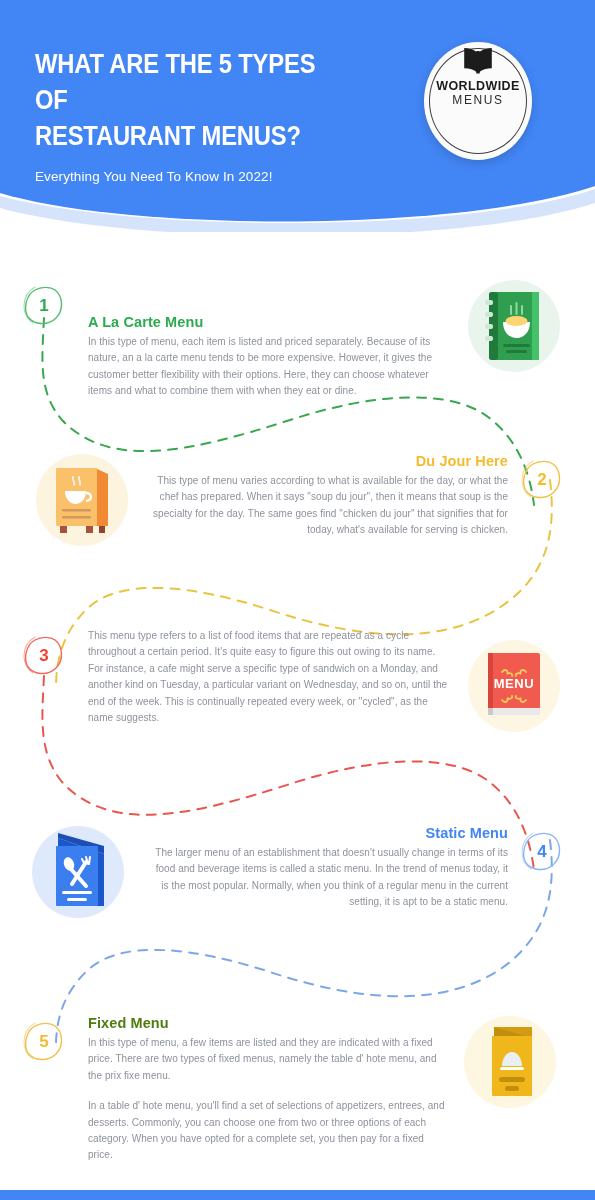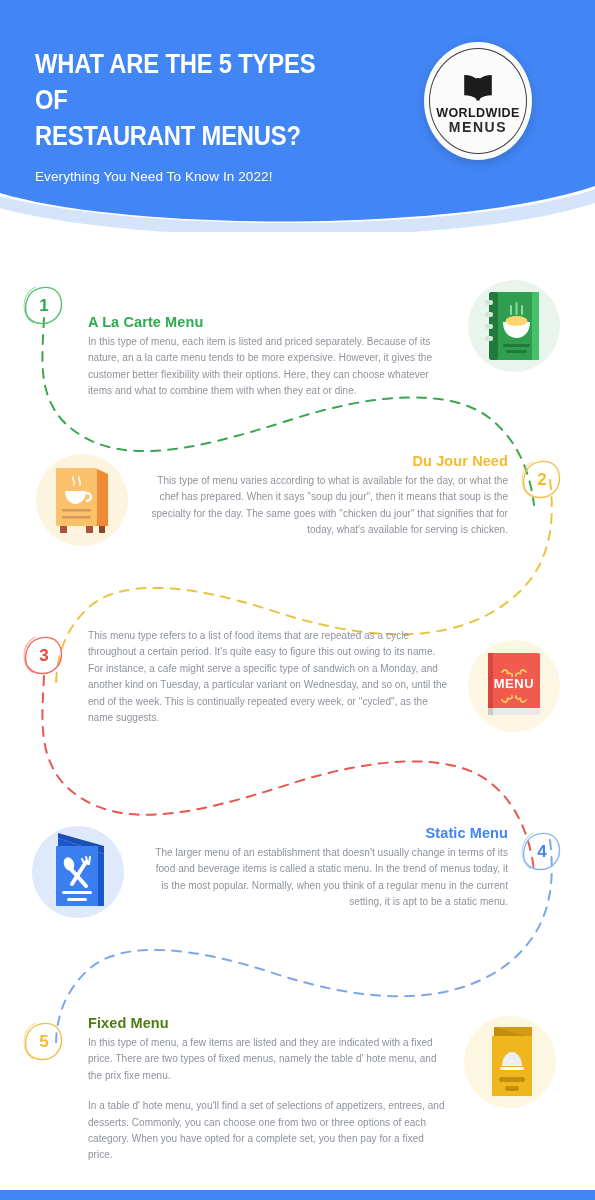--- a/index.html
+++ b/index.html
@@ -73,21 +73,21 @@
   .logo-badge {
     position: absolute;
     left: 424px;
     top: 42px;
     width: 108px;
     height: 118px;
     border-radius: 50%;
     background: #fbfbfb;
     box-shadow: 0 3px 10px rgba(0,0,0,0.16);
     display: flex;
-    align-items: center;
+    align-items: flex-start;
     justify-content: center;
   }
   .logo-ring {
     position: absolute;
     left: 5px;
     top: 6px;
     right: 5px;
     bottom: 6px;
     border: 1px solid #3d3d3d;
     border-radius: 50%;
@@ -101,22 +101,22 @@
   .logo-word {
     display: block;
     font-size: 12.5px;
     font-weight: bold;
     color: #1c1c1c;
     letter-spacing: 0.4px;
     line-height: 13px;
   }
   .logo-sub {
     display: block;
-    font-size: 14px;
-    font-weight: 700;
+    font-size: 12px;
+    font-weight: 400;
     color: #2a2a2a;
     letter-spacing: 1.6px;
     line-height: 13px;
     padding-top: 1px;
   }
 
   
   .flow-layer {
     position: absolute;
     left: 0;
@@ -276,22 +276,22 @@
   <div class="section align-right" style="top:442px;">
     <div class="badge" style="left:520px; top:16px;">
       <svg width="44" height="44" viewBox="0 0 44 44">
         <path d="M33,6 C41,12 42,26 34,34 C26,42 12,41 6,33 C1,25 4,11 13,6 C20,2 29,3 33,6" fill="none" stroke="#f0c04a" stroke-width="1.4" stroke-linecap="round"></path>
         <path d="M13,3 C6,7 2,14 2,22 C2,29 5,35 11,39" fill="none" stroke="#f0c04a" stroke-width="1.1" stroke-linecap="round" opacity="0.55"></path>
       </svg>
       <div class="badge-num" style="color:#f4bb2e;">2</div>
     </div>
 
     <div class="sec-body" style="left:148px; top:10px; width:360px;">
-      <h2 class="sec-title" style="color:#f4bb2e;">Du Jour Need</h2>
-      <p class="sec-text">This type of menu varies according to what is available for the day, or what the chef has prepared. When it says "soup du jour", then it means that soup is the specialty for the day. The same goes with "chicken du jour" that signifies that for today, what's available for serving is chicken.</p>
+      <h2 class="sec-title" style="color:#f4bb2e;">Du Jour Here</h2>
+      <p class="sec-text">This type of menu varies according to what is available for the day, or what the chef has prepared. When it says "soup du jour", then it means that soup is the specialty for the day. The same goes find "chicken du jour" that signifies that for today, what's available for serving is chicken.</p>
     </div>
 
     <div class="icon-wrap" style="left:36px; top:12px; background:#fdf4e0;">
       <svg width="68" height="72" viewBox="0 0 68 72">
         <path d="M47,4 L60,10 L60,62 L47,62 Z" fill="#f08a35"></path>
         <rect x="8" y="4" width="41" height="58" rx="2" fill="#f9b95c"></rect>
         <rect x="8" y="4" width="41" height="58" rx="2" fill="#fbc06a"></rect>
         <rect x="12" y="62" width="7" height="7" fill="#a8543c"></rect>
         <rect x="38" y="62" width="7" height="7" fill="#a8543c"></rect>
         <rect x="51" y="62" width="6" height="7" fill="#8f4430"></rect>

